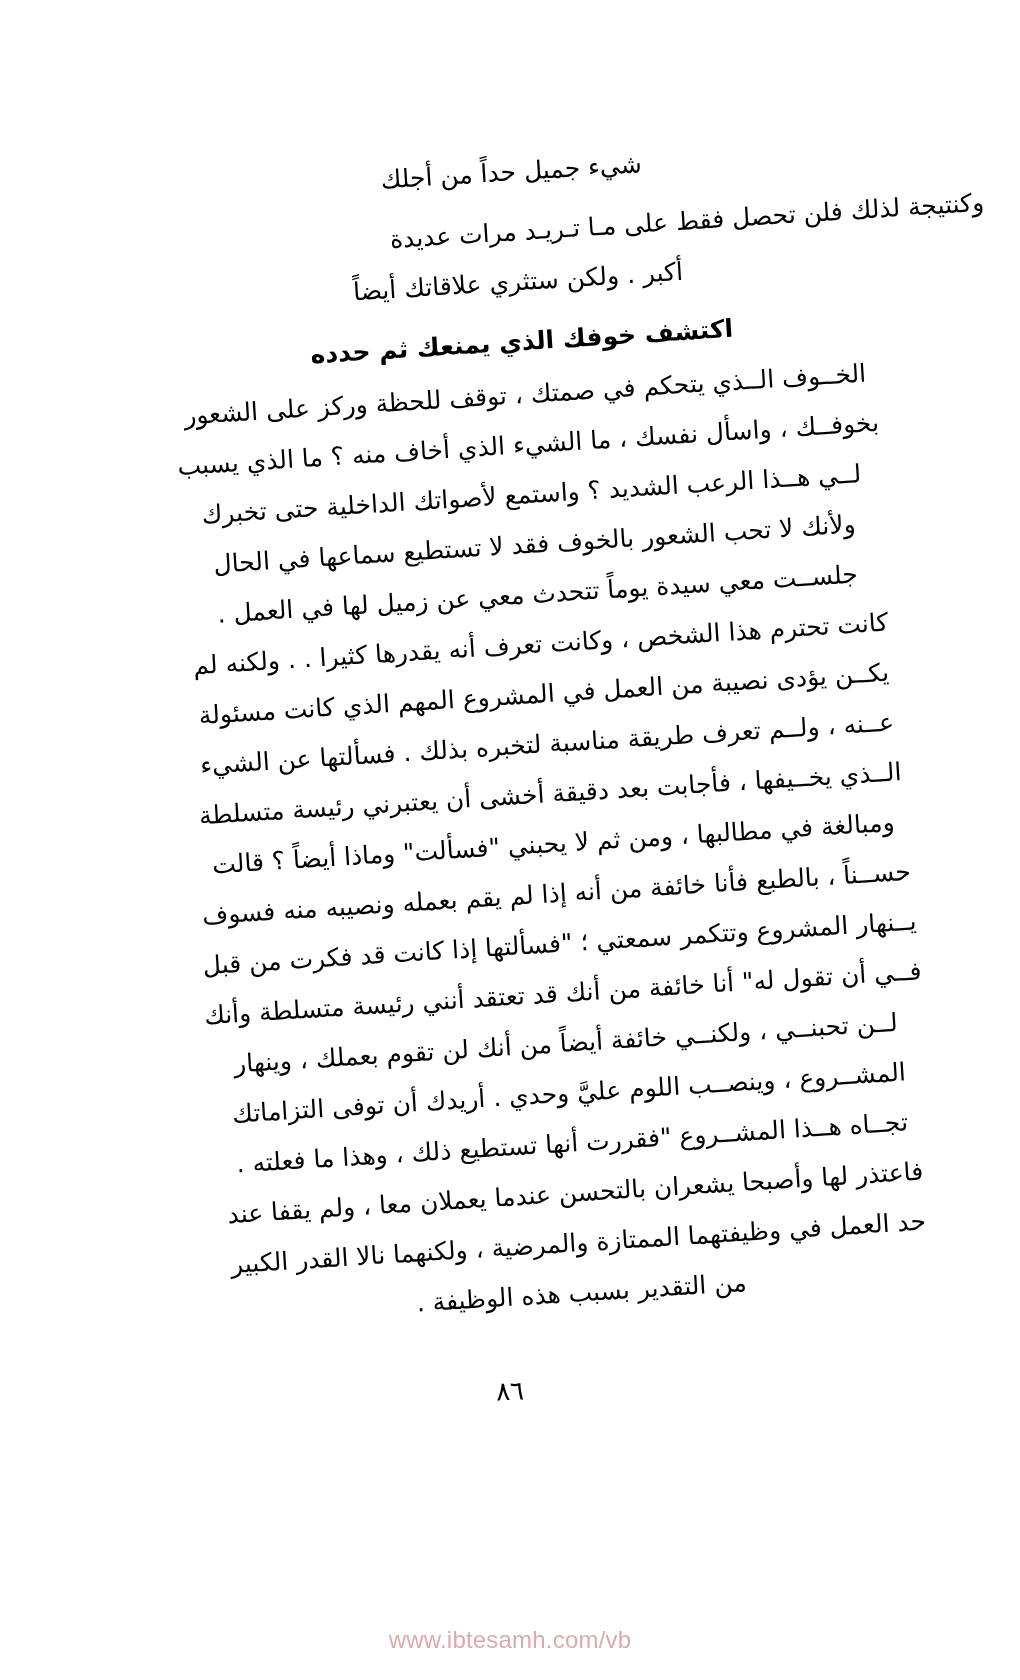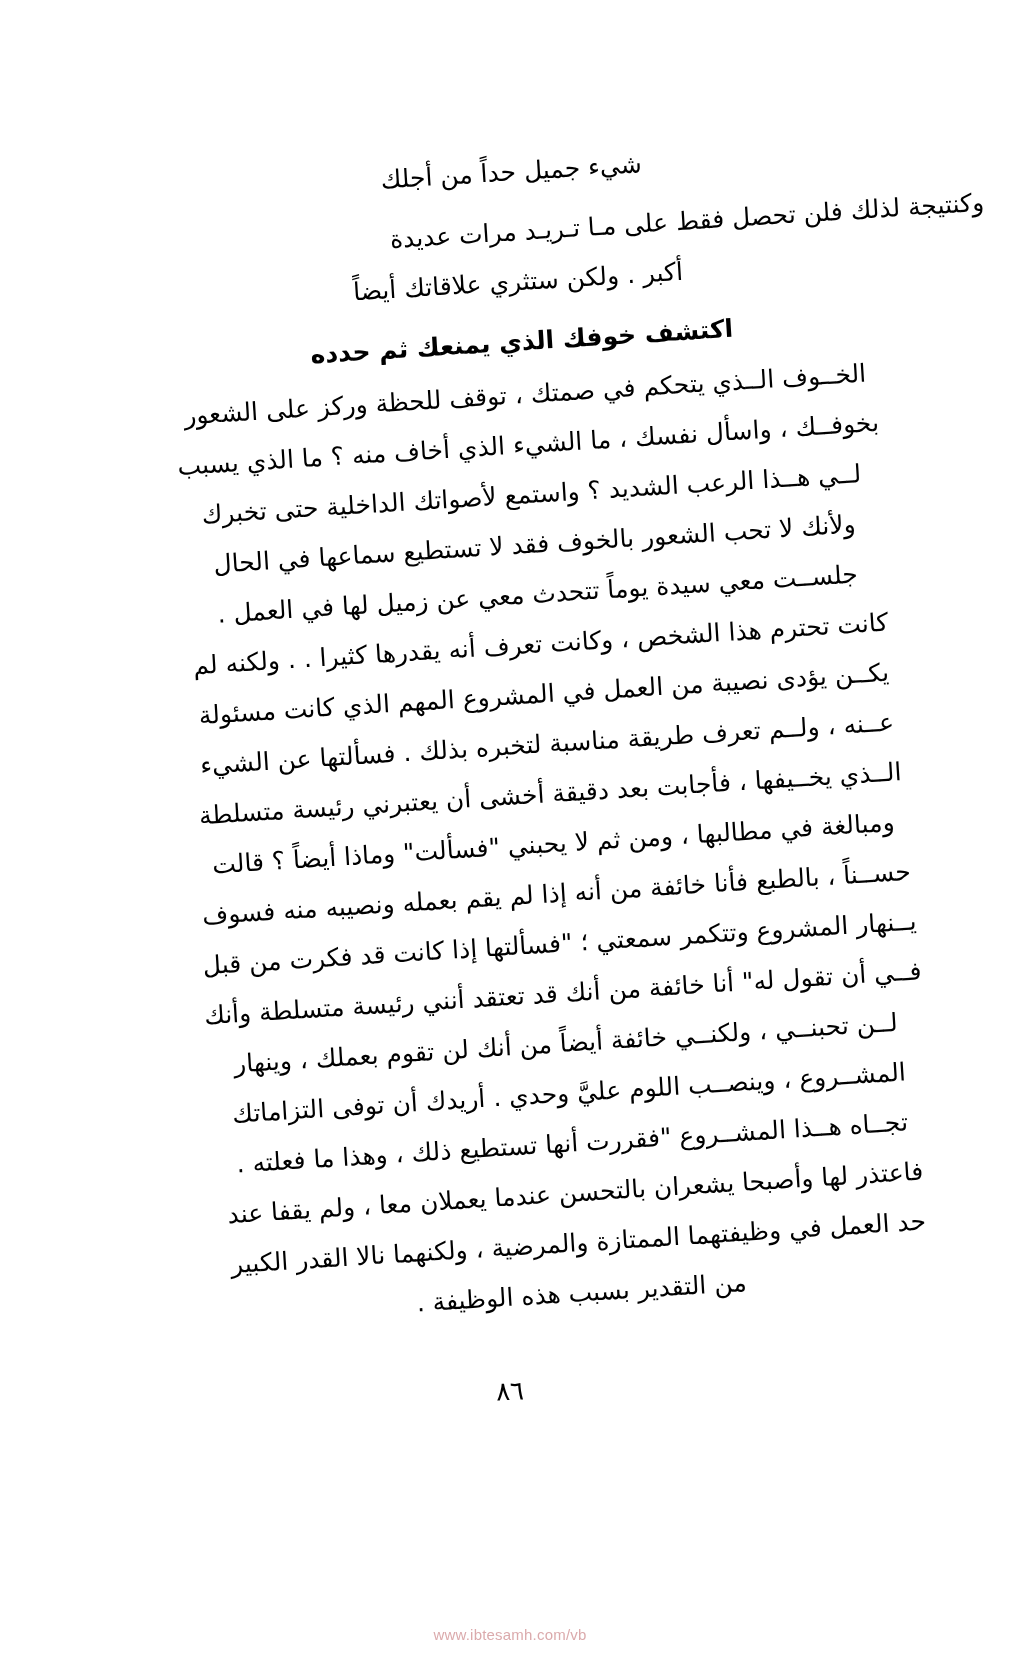--- a/index.html
+++ b/index.html
@@ -69,21 +69,21 @@
   }
 
   
   .watermark {
     position: absolute;
     top: 1626px;
     left: 0;
     width: 1020px;
     text-align: center;
     font-family: "Liberation Sans", sans-serif;
-    font-size: 15px;
+    font-size: 24px;
     letter-spacing: 0.2px;
     color: #dbaaac;
     user-select: none;
   }
 </style>
 </head>
 <body>
 
 <div class="page-scan">
 

